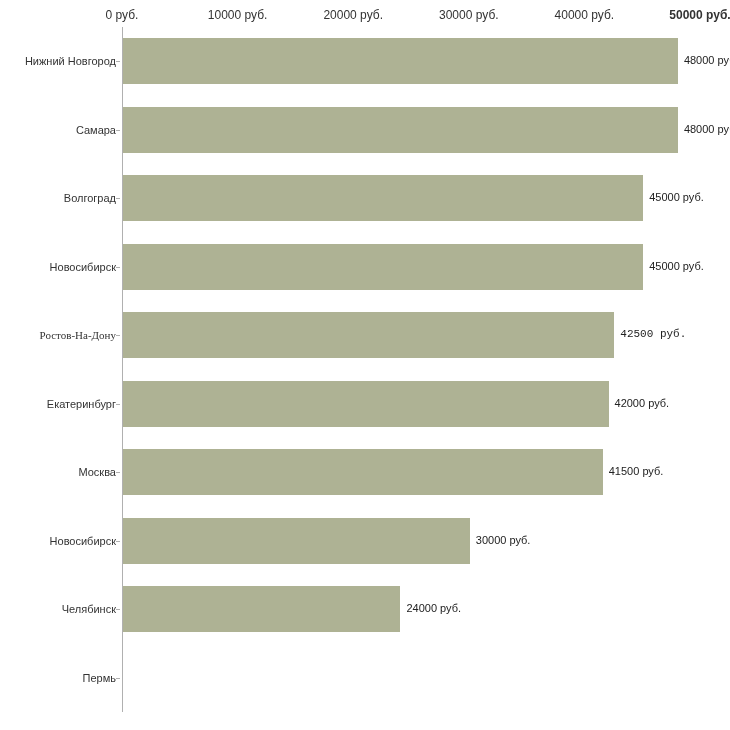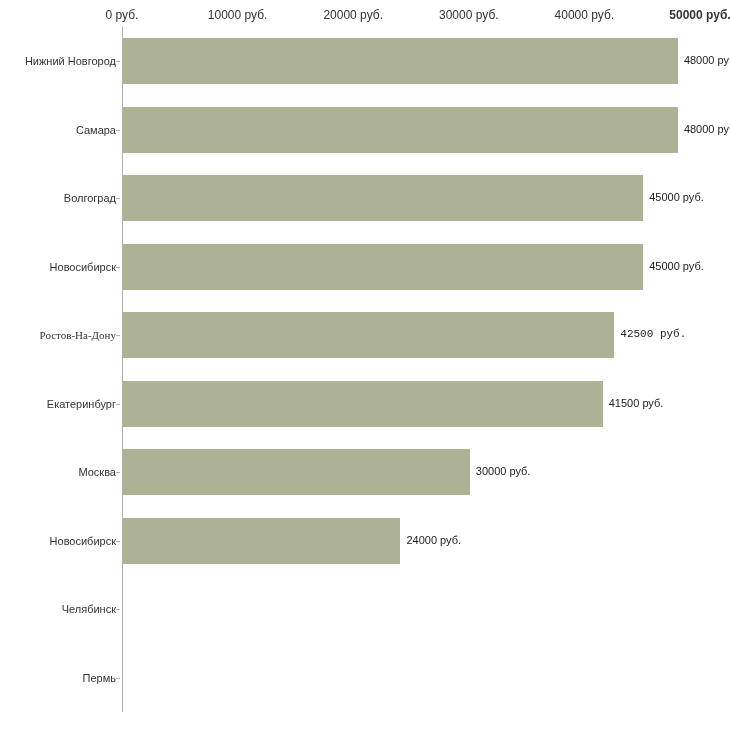--- a/index.html
+++ b/index.html
@@ -147,20 +147,24 @@
         </div>
         <div class="row" style="height: 68.5px;">
           <div class="bar" style="width: 520.2px; background: rgb(174, 178, 148); top: 11.25px;"></div>
           <span class="bar-value" style="left: 520.2px; top: 27.25px;">45000 руб.</span>
         </div>
         <div class="row" style="height: 68.5px; font-family: Liberation Mono, monospace;">
           <div class="bar" style="width: 491.3px; background: rgb(174, 178, 148); top: 11.25px;"></div>
           <span class="bar-value" style="left: 491.3px; top: 27.25px;">42500 руб.</span>
         </div>
         <div class="row" style="height: 68.5px;">
+          <div class="bar" style="width: 485.52px; background: rgb(174, 178, 148); top: 11.25px;"></div>
+          <span class="bar-value" style="left: 485.52px; top: 27.25px;">42000 руб.</span>
+        </div>
+        <div class="row" style="height: 68.5px;">
           <div class="bar" style="width: 479.74px; background: rgb(174, 178, 148); top: 11.25px;"></div>
           <span class="bar-value" style="left: 479.74px; top: 27.25px;">41500 руб.</span>
         </div>
         <div class="row" style="height: 68.5px;">
           <div class="bar" style="width: 346.8px; background: rgb(174, 178, 148); top: 11.25px;"></div>
           <span class="bar-value" style="left: 346.8px; top: 27.25px;">30000 руб.</span>
         </div>
         <div class="row" style="height: 68.5px;">
           <div class="bar" style="width: 277.44px; background: rgb(174, 178, 148); top: 11.25px;"></div>
           <span class="bar-value" style="left: 277.44px; top: 27.25px;">24000 руб.</span>

